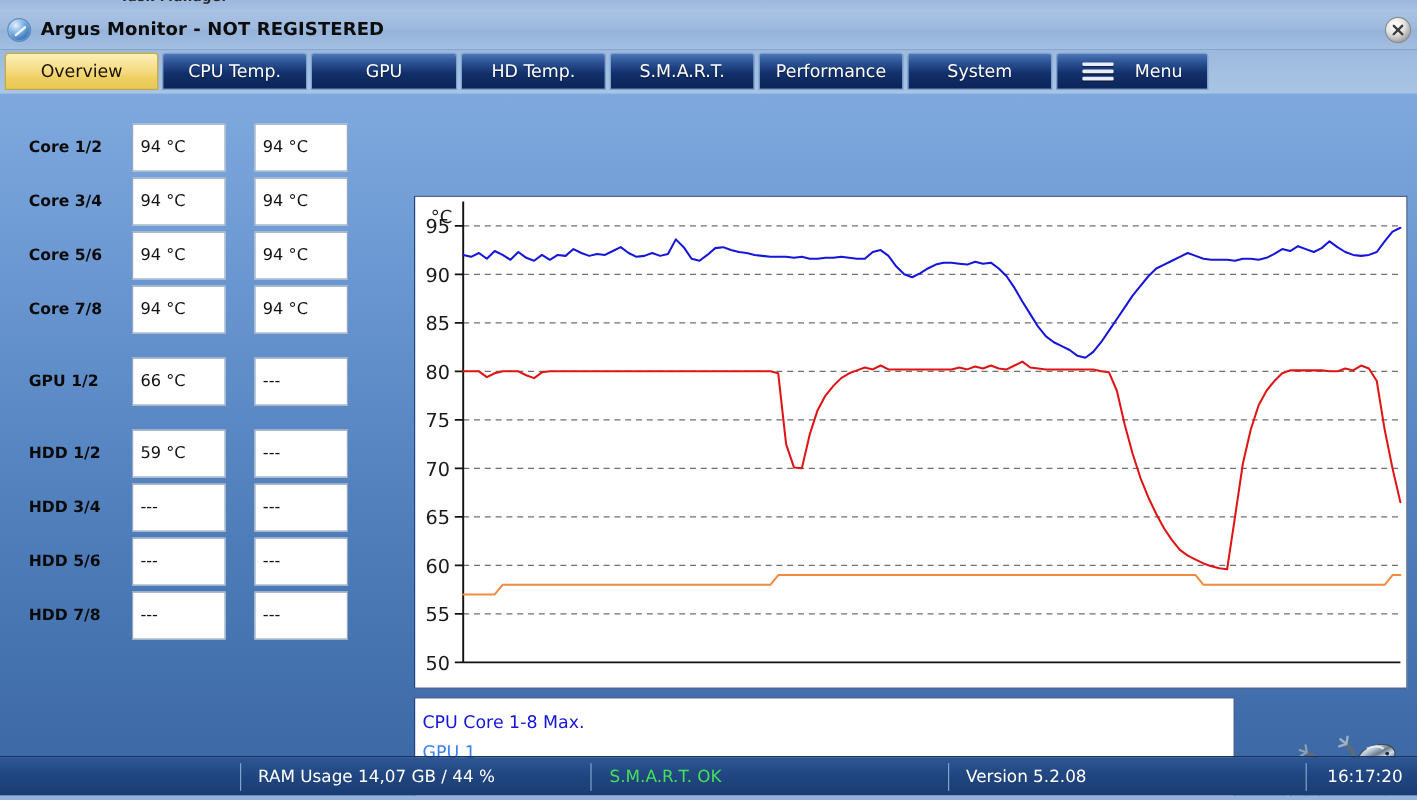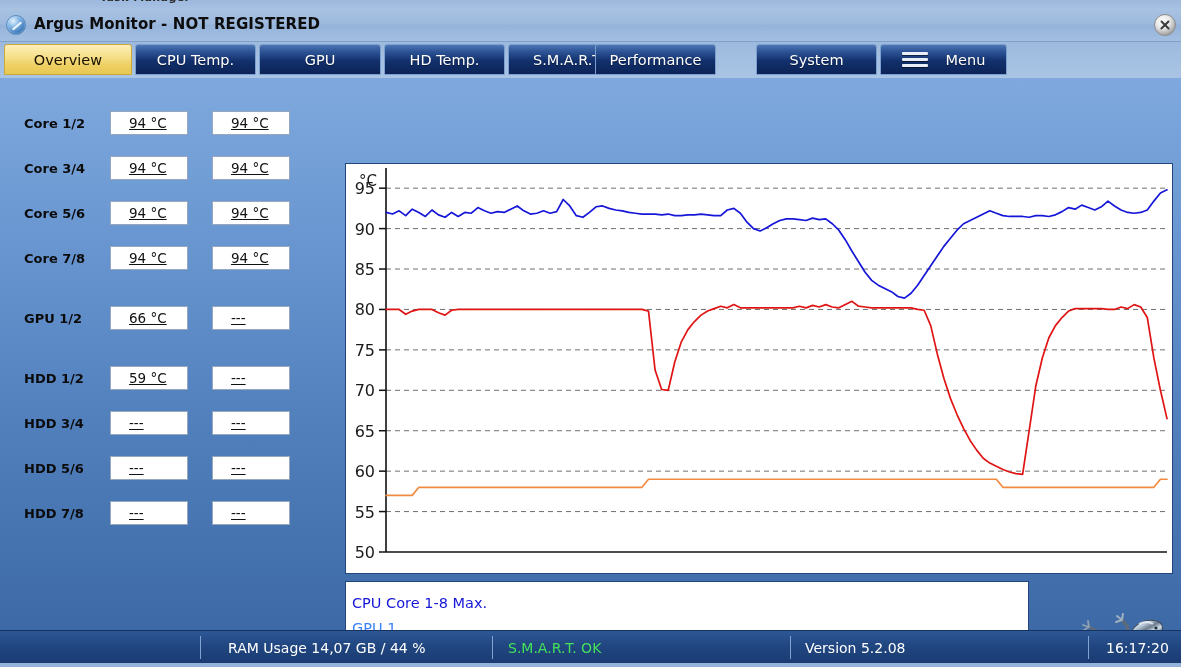--- a/index.html
+++ b/index.html
@@ -105,28 +105,27 @@
   }
   .sensor-row {
     position: absolute; left: 0; width: 330px; height: 24px;
     display: flex; align-items: center;
   }
   .sensor-label {
     width: 110px; padding-left: 24px;
     font-size: 13px; font-weight: bold; color: #0b0b0b;
   }
   .sensor-box {
-    width: 78px; height: 24px; margin-right: 24px;
+    width: 78px; height: 40px; margin-right: 24px;
     background: #ffffff;
     border: 1px solid #97a8be;
     display: flex; align-items: center;
-    padding-left: 18px;
+    padding-left: 6px;
     font-size: 13.5px; color: #111111;
     font-family: "DejaVu Sans", "Liberation Sans", sans-serif;
-    text-decoration: underline;
   }
 
   
   .chart-panel {
     position: absolute; left: 345px; top: 85px;
     width: 828px; height: 411px;
     background: #ffffff;
     border: 1px solid #23457d;
   }
   .chart-svg { display: block; width: 828px; height: 411px; }
@@ -193,21 +192,21 @@
       </div>
       <div class="tab" style="left: 259px; width: 122px;">
         <span>GPU</span>
       </div>
       <div class="tab" style="left: 384px; width: 121px;">
         <span>HD Temp.</span>
       </div>
       <div class="tab" style="left: 508px; width: 121px;">
         <span>S.M.A.R.T.</span>
       </div>
-      <div class="tab" style="left: 595px; width: 121px;">
+      <div class="tab" style="left: 632px; width: 121px;">
         <span>Performance</span>
       </div>
       <div class="tab" style="left: 756px; width: 121px;">
         <span>System</span>
       </div>
       <div class="tab" style="left: 880px; width: 127px;">
         <span class="hamburger">
           <i></i>
           <i></i>
           <i></i>
@@ -344,19 +343,19 @@
         <circle cx="113" cy="28" r="1.6" fill="#222c36"></circle>
       </svg>
     </div>
   </div>
 
   <div class="statusbar" id="statusbar">
       <div class="status-sep" style="left: 200px;"></div>
       <div class="status-sep" style="left: 492px;"></div>
       <div class="status-sep" style="left: 790px;"></div>
       <div class="status-sep" style="left: 1088px;"></div>
-      <div class="status-cell" style="left: 228px;">RAM Usage 14,07 GB / 44 %</div>
+      <div class="status-cell" style="left: 215px;">RAM Usage 14,07 GB / 44 %</div>
       <div class="status-cell" style="left: 508px; color: rgb(68, 224, 90);">S.M.A.R.T. OK</div>
       <div class="status-cell" style="left: 805px;">Version 5.2.08</div>
       <div class="status-cell" style="left: 1106px;">16:17:20</div>
     </div>
   <div class="footer-edge"></div>
 </div>
 
 </body></html>

